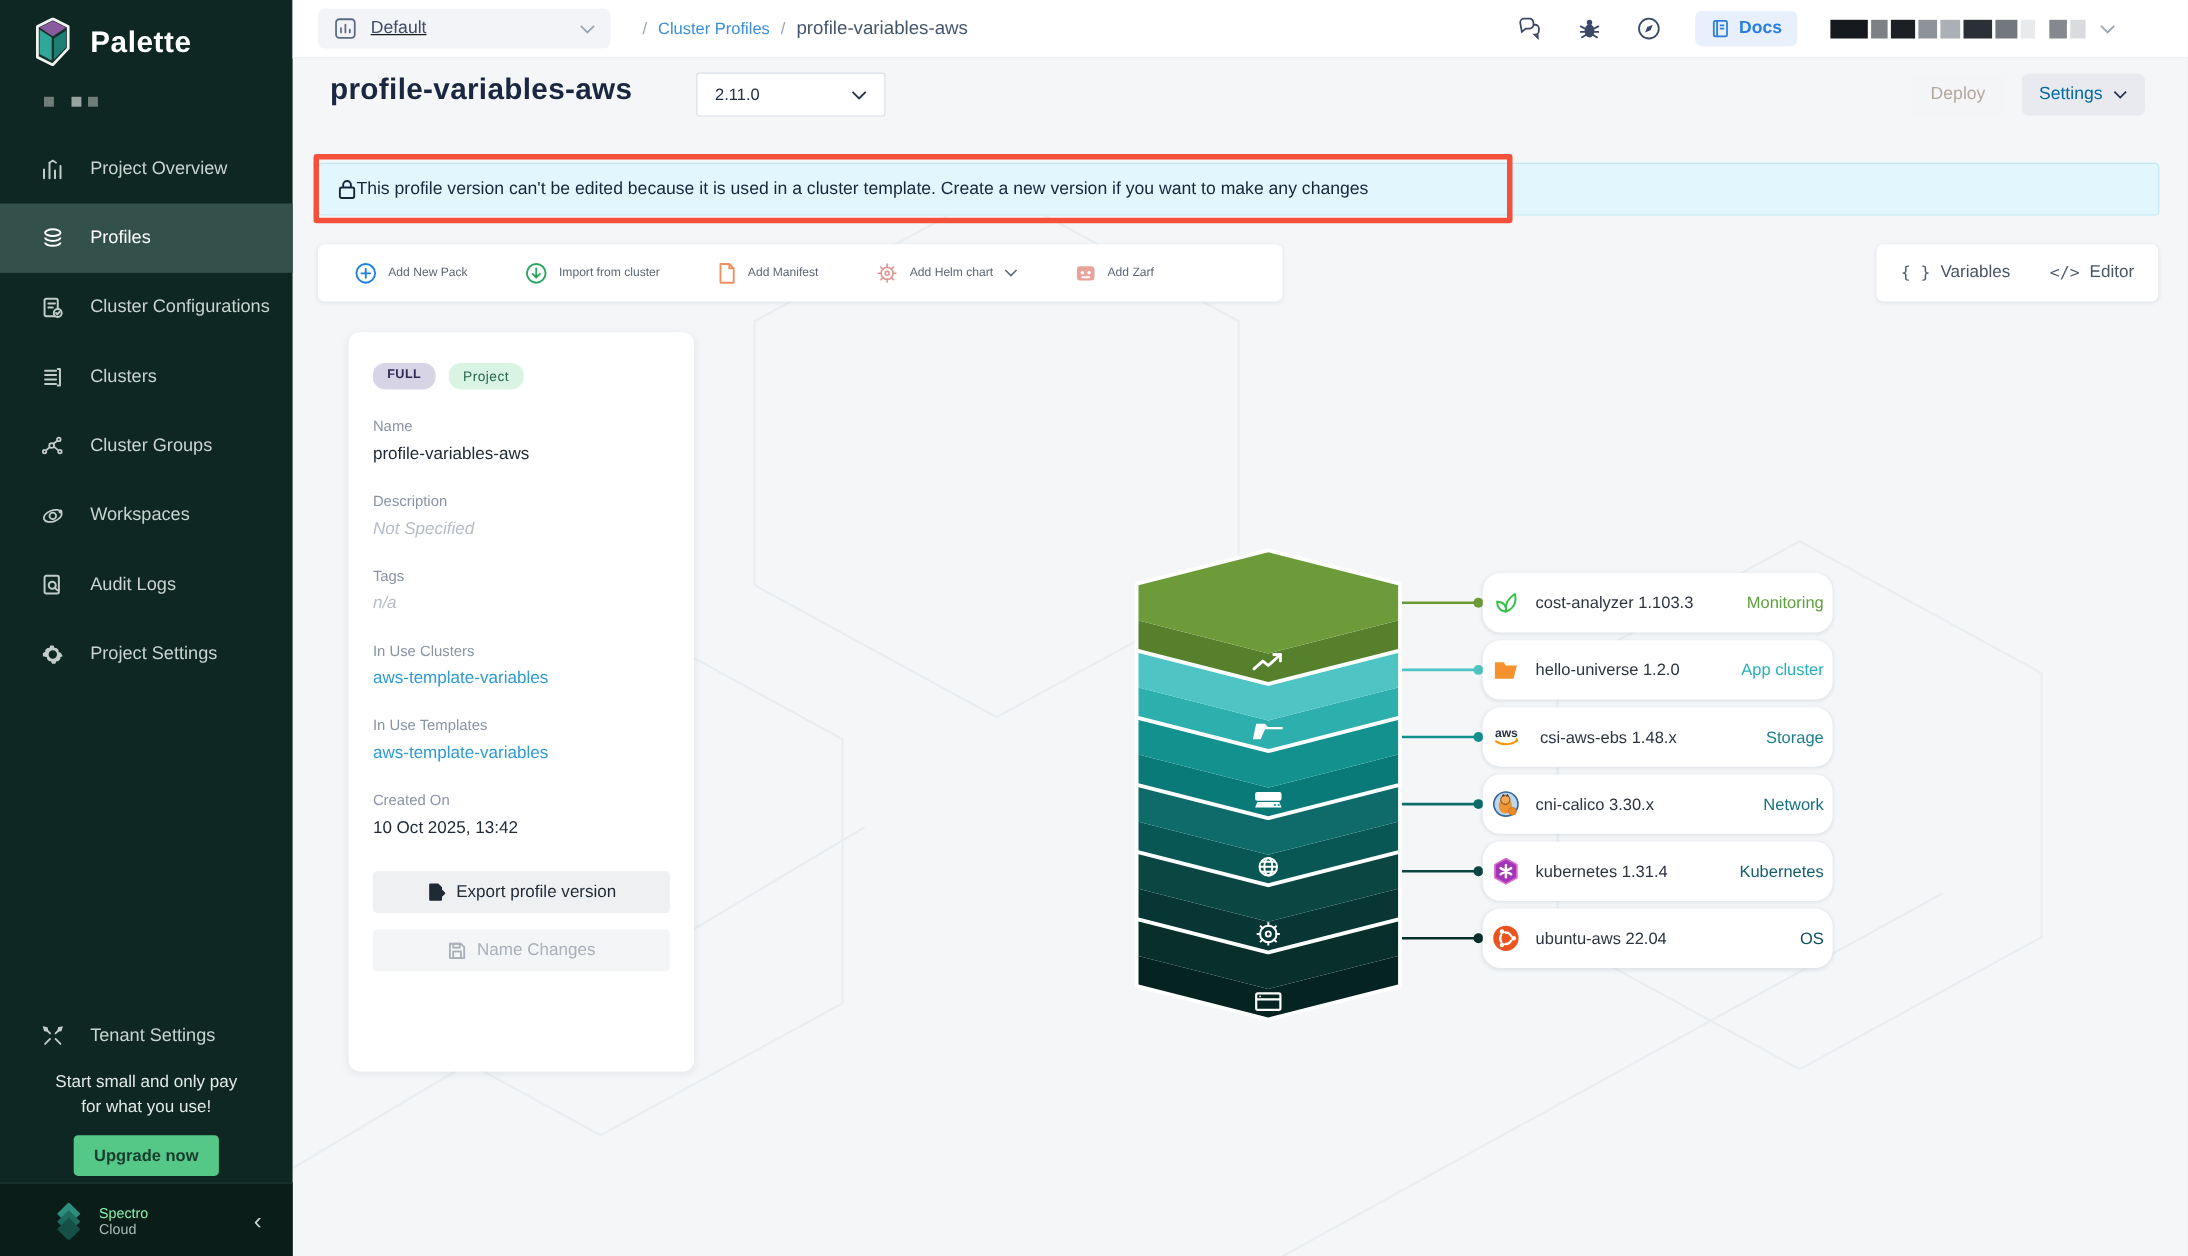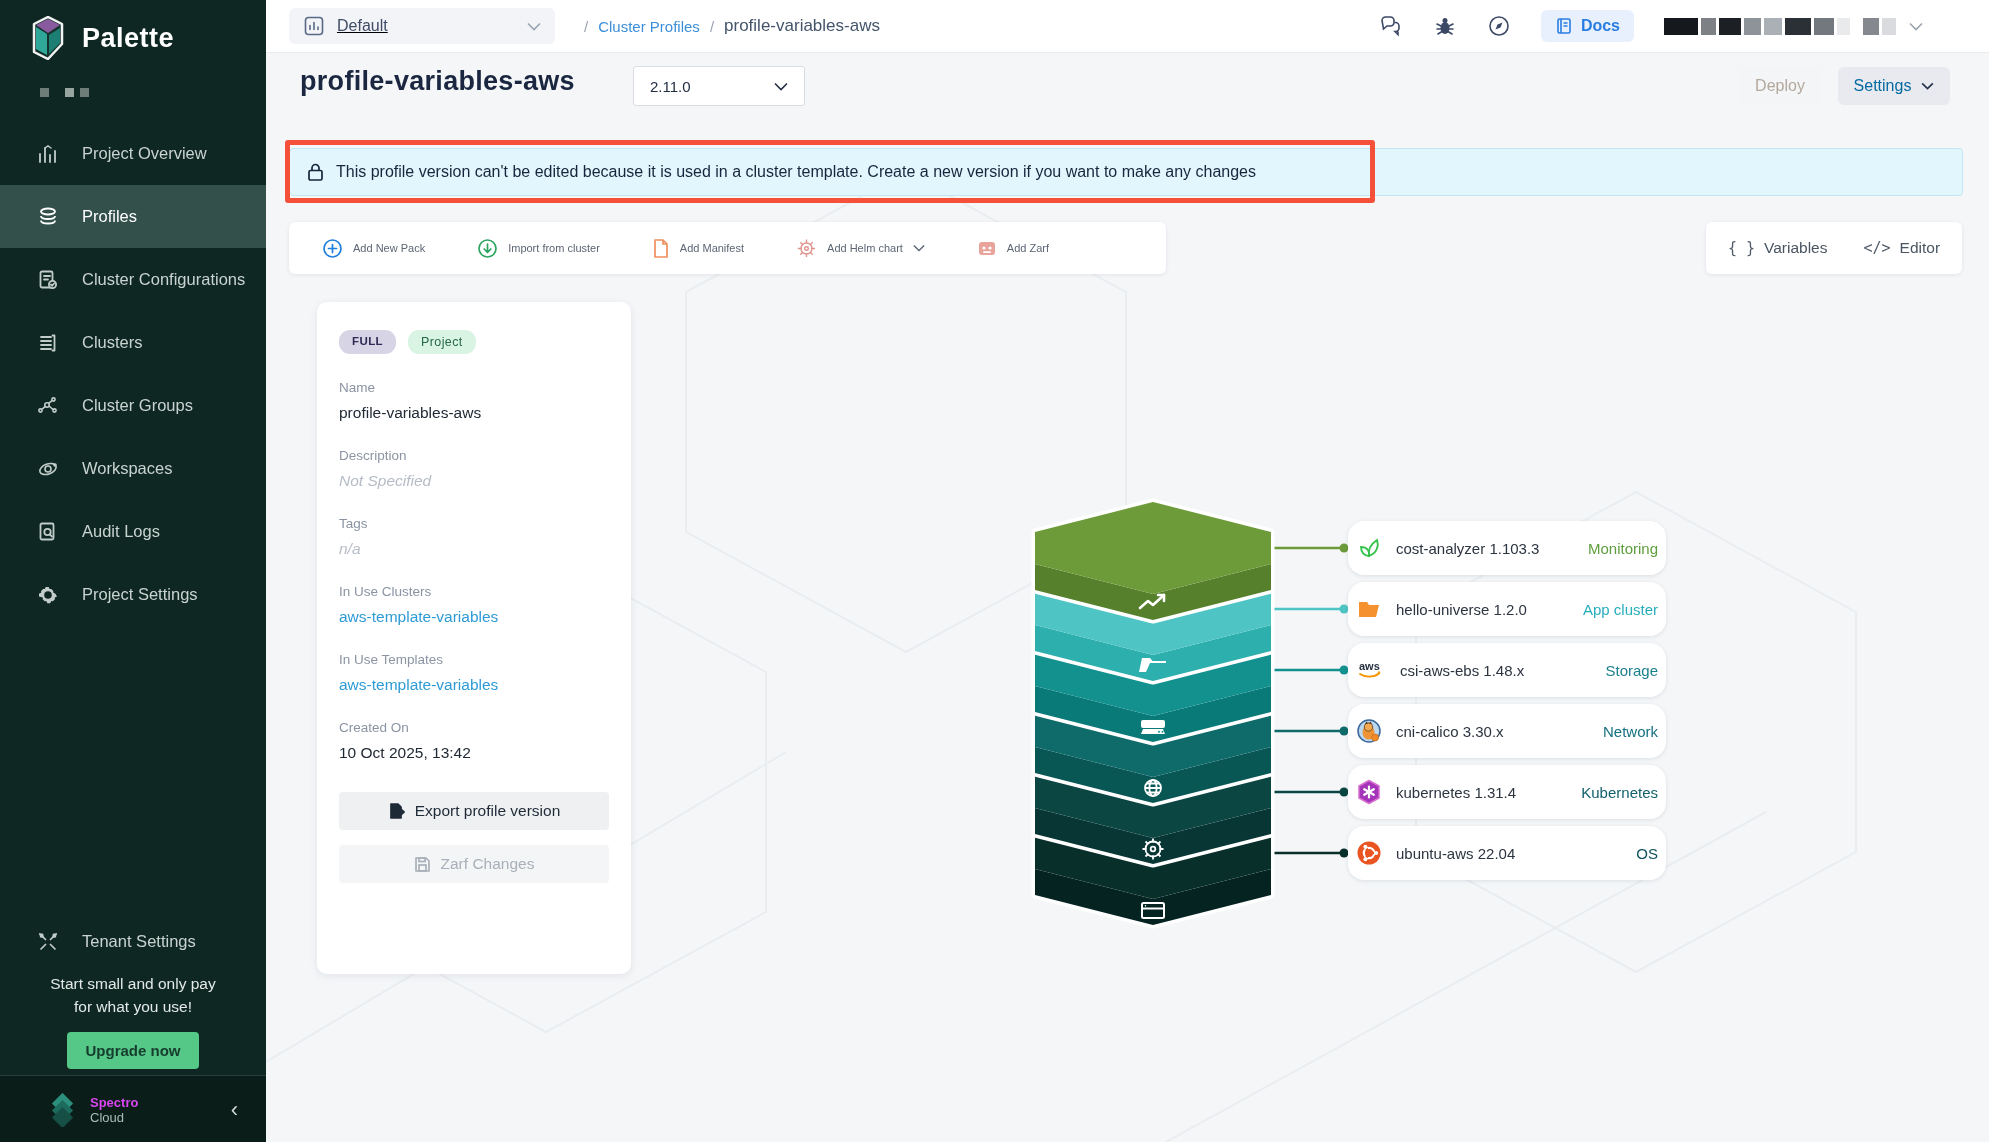--- a/index.html
+++ b/index.html
@@ -20,21 +20,21 @@
   .navitem{height:63px;display:flex;align-items:center;gap:22px;padding-left:36px;cursor:pointer;font-size:16.5px;}
   .navitem .nicon{width:24px;height:24px;flex:0 0 24px;color:#c2cdc9;}
   .navitem.active{background:#34504a;color:#ffffff;}
   .navitem.active .nicon{color:#ffffff;}
   .tenant{position:absolute;left:0;top:910px;width:266px;}
   .upsell{position:absolute;left:0;top:972px;width:266px;text-align:center;color:#e2e9e6;font-size:15.5px;line-height:23px;}
   .upgrade-btn{display:inline-block;margin-top:14px;padding:7px 18px;border-radius:4px;font-size:15px;font-weight:bold;cursor:pointer;}
   .side-footer{position:absolute;left:0;top:1075px;width:266px;height:67px;background:#0a1d19;border-top:1px solid #22423a;display:flex;align-items:center;}
   .sf-logo{margin-left:46px;display:flex;align-items:center;gap:10px;}
   .sf-name{font-size:13px;line-height:15px;color:#aebbb6;}
-  .sf-name b{color:#d946ef;font-weight:bold;}
+  .sf-name b{color:#86efac;font-weight:normal;}
   .sf-collapse{position:absolute;right:28px;color:#cdd6d2;font-size:22px;cursor:pointer;}
 
   
   .topbar{position:absolute;left:266px;top:0;width:1723px;height:52px;background:#ffffff;border-bottom:1px solid #e9ecef;}
   .proj-select{position:absolute;left:23px;top:8px;width:266px;height:36px;background:#f2f4f8;border-radius:6px;display:flex;align-items:center;gap:12px;padding:0 14px;box-sizing:border-box;cursor:pointer;text-decoration:underline;}
   .proj-select .ptxt{font-size:16px;color:#3f4c66;flex:1;}
   .crumbs{position:absolute;left:318px;top:0;height:52px;display:flex;align-items:center;gap:10px;font-size:15px;}
   .crumb-sep{color:#9aa5b1;}
   .crumb-link{color:#3b8fd8;cursor:pointer;}
   .crumb-cur{color:#44546a;font-size:17px;}
@@ -45,21 +45,21 @@
   .user-chip i{display:block;height:17px;}
   .chev{color:#98a2ae;}
 
   
   .page-title{position:absolute;left:300px;top:66px;font-size:27px;font-weight:bold;color:#1b2740;letter-spacing:.3px;}
   .ver-select{position:absolute;left:633px;top:66px;width:172px;height:40px;background:#fff;border:1px solid #d9dde3;border-radius:3px;display:flex;align-items:center;justify-content:space-between;padding:0 16px;box-sizing:border-box;font-size:15px;color:#222f43;cursor:pointer;}
   .deploy-btn{position:absolute;left:1738px;top:67px;width:84px;height:38px;background:#f4f5f7;border-radius:6px;border:none;font-size:16px;color:#b3a89c;display:flex;align-items:center;justify-content:center;cursor:pointer;font-family:inherit;}
   .settings-btn{position:absolute;left:1838px;top:67px;width:112px;height:38px;background:#e8eaf0;border-radius:6px;border:none;font-size:16px;color:#0369a1;display:flex;align-items:center;justify-content:center;gap:10px;cursor:pointer;font-family:inherit;}
 
   
-  .banner{position:absolute;left:289px;top:148px;width:1674px;height:48px;background:#e1f6fd;border:1px solid #bfe8f4;border-radius:4px;box-sizing:border-box;display:flex;align-items:center;gap:12px;padding:0 17px;font-size:16px;color:#16263c;}
+  .banner{position:absolute;left:289px;top:148px;width:1674px;height:48px;background:#e1f6fd;border:1px solid #bfe8f4;border-radius:4px;box-sizing:border-box;display:flex;align-items:center;padding:0 17px;font-size:16px;color:#16263c;}
   .annotation{position:absolute;left:285px;top:140px;width:1090px;height:63px;border:5px solid #f4503a;border-radius:3px;box-sizing:border-box;pointer-events:none;z-index:5;}
 
   
   .toolbar{position:absolute;left:289px;top:222px;width:877px;height:52px;background:#fff;border-radius:6px;box-shadow:0 1px 4px rgba(20,40,60,.08);display:flex;align-items:center;gap:52px;padding:0 33px;box-sizing:border-box;}
   .tb-item{display:flex;align-items:center;gap:10px;font-size:11px;color:#5c6675;cursor:pointer;white-space:nowrap;}
   .code-card{position:absolute;left:1706px;top:222px;width:256px;height:52px;background:#fff;border-radius:6px;box-shadow:0 1px 4px rgba(20,40,60,.08);display:flex;align-items:center;justify-content:center;gap:36px;}
   .code-item{display:flex;align-items:center;gap:9px;font-size:15.5px;color:#4a5563;cursor:pointer;}
   .mono-ic{font-family:"DejaVu Sans Mono",monospace;font-size:15px;color:#525d6b;}
 
   
@@ -374,21 +374,21 @@
           <path d="M9 10h7 M13.5 7.5L16 10l-2.5 2.5" stroke="#1f2a37" stroke-linecap="round"></path>
         </svg>
       <span>Export profile version</span>
     </button>
     <button class="pc-btn save">
       <svg width="17" height="17" viewBox="0 0 17 17" fill="none" stroke="#a9b0b9" stroke-width="1.7">
           <path d="M2 2h10l3 3v10H2z" stroke-linejoin="round"></path>
           <rect x="5" y="9" width="7" height="6"></rect>
           <rect x="5" y="2" width="6" height="3.5"></rect>
         </svg>
-      <span>Zarf Changes</span>
+      <span>Name Changes</span>
     </button>
   </div>
 
   <svg class="stack-svg" width="370" height="455" viewBox="0 0 370 455">
 
     <g stroke-width="2.4">
       <line x1="262" y1="53" x2="352" y2="53" stroke="#6e9b3a"></line>
       <line x1="262" y1="114" x2="352" y2="114" stroke="#4ec5c4"></line>
       <line x1="262" y1="175" x2="352" y2="175" stroke="#12918f"></line>
       <line x1="262" y1="236" x2="352" y2="236" stroke="#0e6b69"></line>

